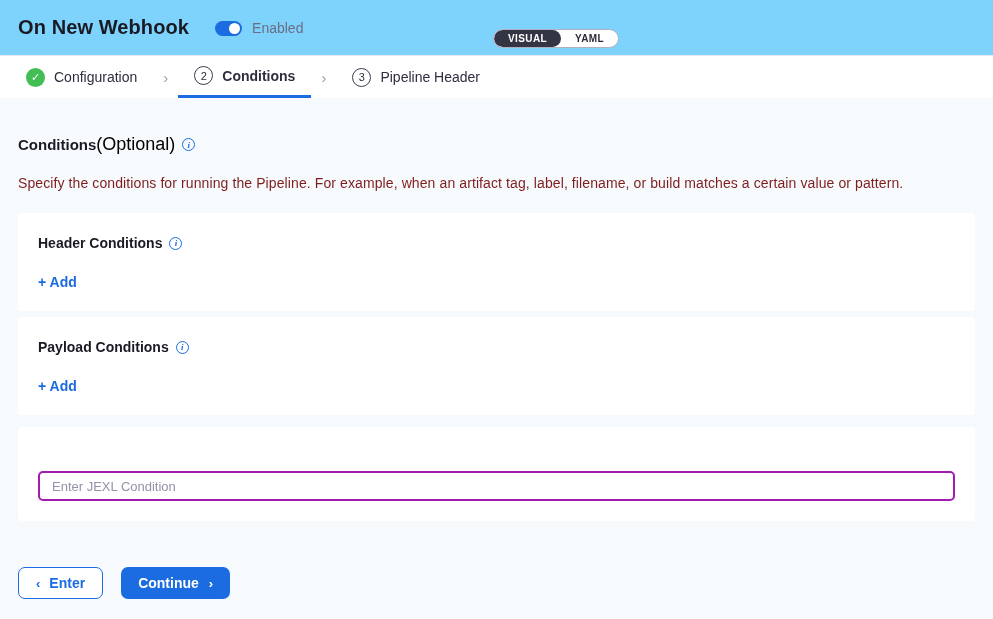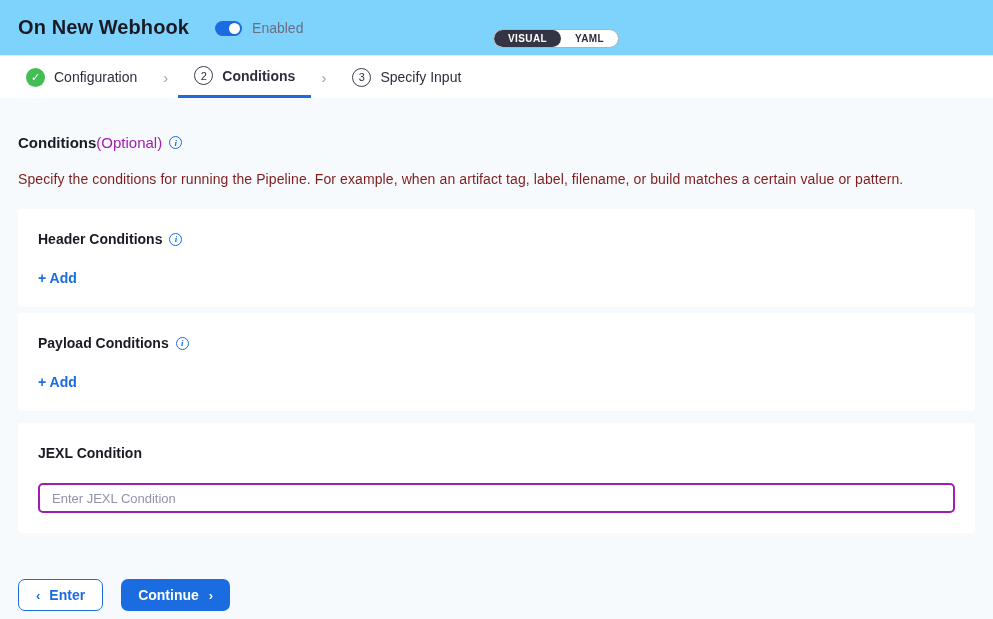--- a/index.html
+++ b/index.html
@@ -122,21 +122,21 @@
   }
 
   
   .content {
     background: #f7fafd;
     height: 521px;
     padding: 18px 18px 0 18px;
   }
   .section-heading { display: flex; align-items: center; margin-top: 18px; }
   .section-heading .h-main { font-size: 15px; font-weight: 700; color: #1a1a24; }
-  .section-heading .h-optional { font-size: 15px; color: #a21caf; }
+  .section-heading .h-optional { font-size: 18px; color: #000000; }
   .info-icon {
     display: inline-flex;
     align-items: center; justify-content: center;
     width: 13px; height: 13px;
     border: 1px solid #1b6ce0;
     border-radius: 50%;
     color: #1b6ce0;
     font-size: 9px;
     font-family: "Liberation Serif", serif;
     font-style: italic;
@@ -247,21 +247,21 @@
     <span>Configuration</span>
   </div>
   <div class="step-sep">›</div>
   <div class="step active">
     <span class="num-circle">2</span>
     <span>Conditions</span>
   </div>
   <div class="step-sep">›</div>
   <div class="step">
     <span class="num-circle">3</span>
-    <span>Specify Input</span>
+    <span>Pipeline Header</span>
   </div>
 </div>
 
 <div class="content">
 
   <div class="section-heading">
     <span class="h-main">Conditions</span>
     <span class="h-optional">(Optional)</span>
     <span class="info-icon">i</span>
   </div>
@@ -278,23 +278,20 @@
 
   <div class="card">
     <div class="card-title-row">
       <span class="card-title">Payload Conditions</span>
       <span class="info-icon">i</span>
     </div>
     <a class="add-link">+ Add</a>
   </div>
 
   <div class="card jexl">
-    <div class="card-title-row">
-      <span class="card-title">JEXL Condition</span>
-    </div>
     <input class="jexl-input" type="text" placeholder="Enter JEXL Condition" style="">
   </div>
 
   <div class="footer">
     <button class="btn btn-back">
       <span class="chev">‹</span>
       <span>Enter</span>
     </button>
     <button class="btn btn-continue">
       <span>Continue</span>

